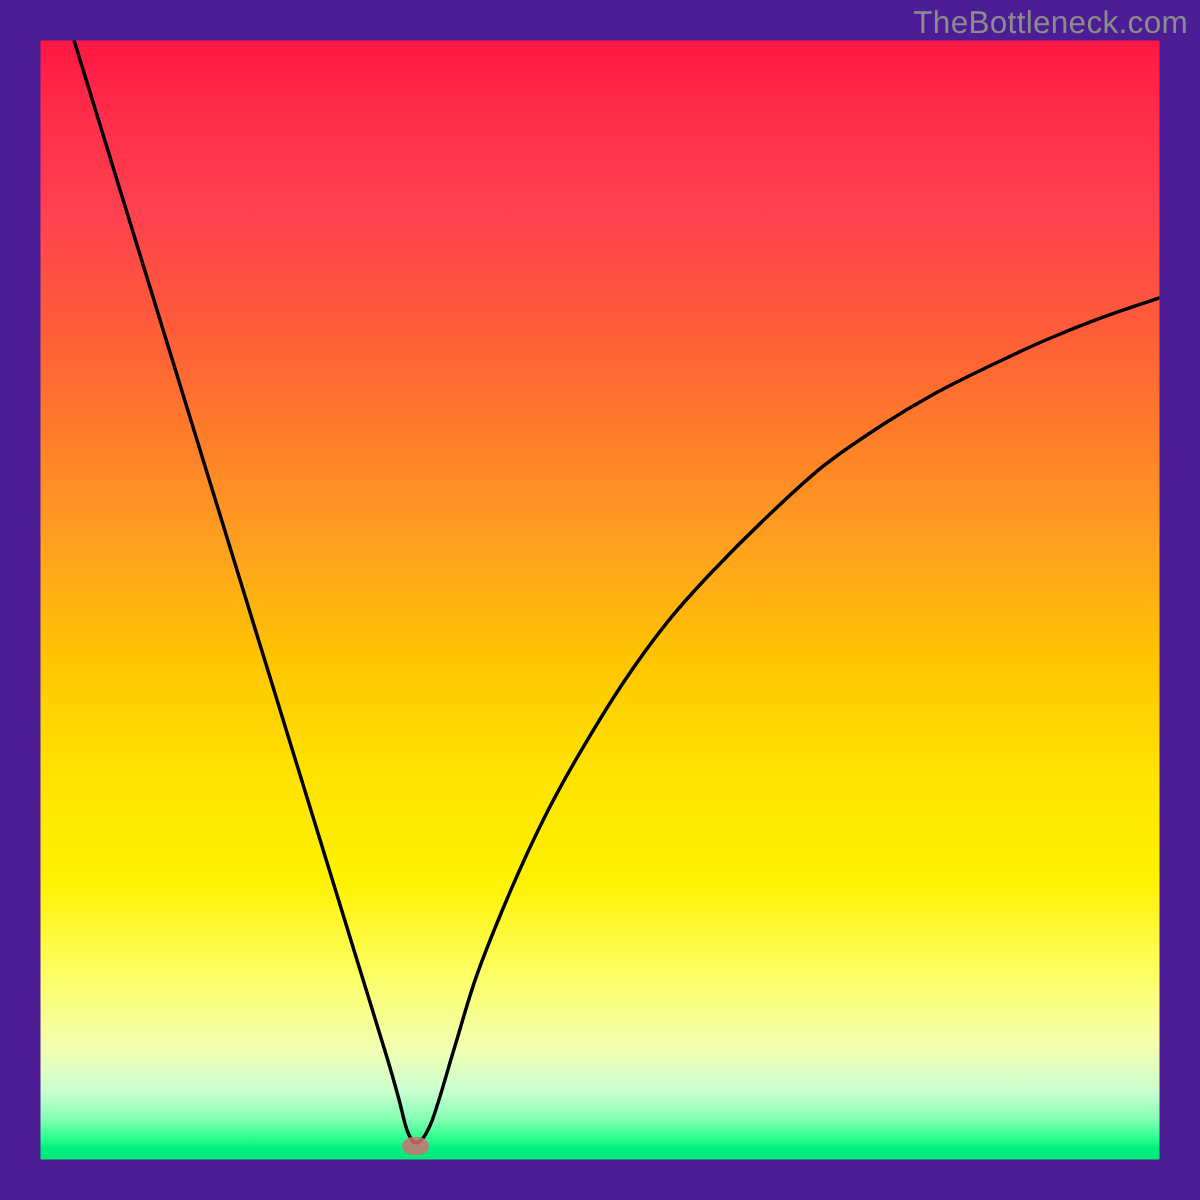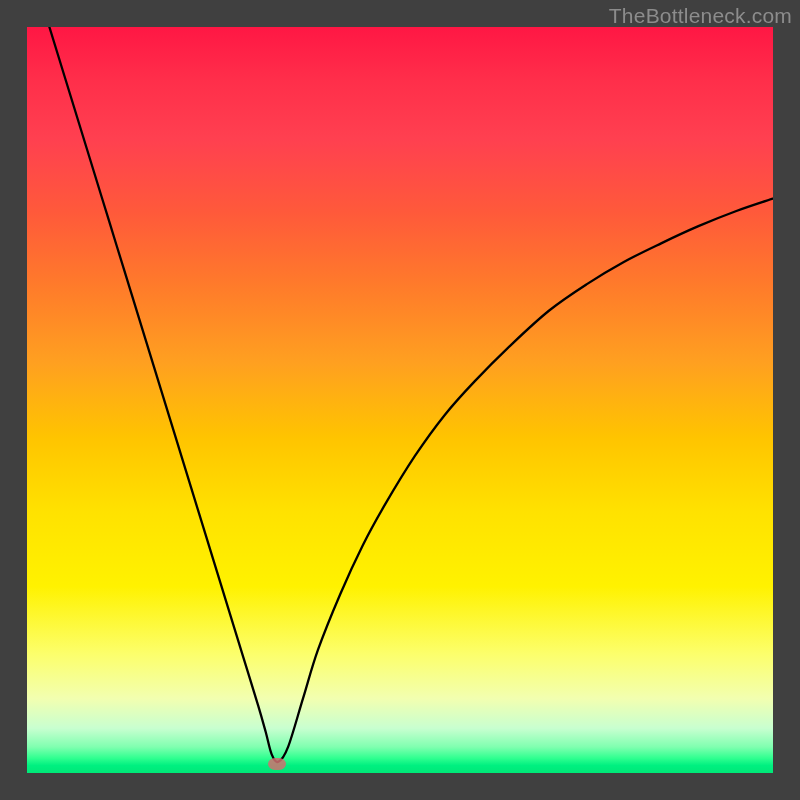--- a/index.html
+++ b/index.html
@@ -1,21 +1,21 @@
 <!DOCTYPE html>
 <html><head>
 <meta charset="utf-8">
 <style>
   * { margin: 0; padding: 0; box-sizing: border-box; }
   html, body { width: 800px; height: 800px; overflow: hidden; background: #000; }
   .chart-container {
     position: relative;
     width: 800px;
     height: 800px;
-    background: #404040;
+    background: #4c1d95;
   }
   .plot-area {
     position: absolute;
     left: 27px;
     top: 27px;
     width: 746px;
     height: 746px;
     background: linear-gradient(to bottom,
       #ff1744 0%,
       #ff2e4a 7%,

